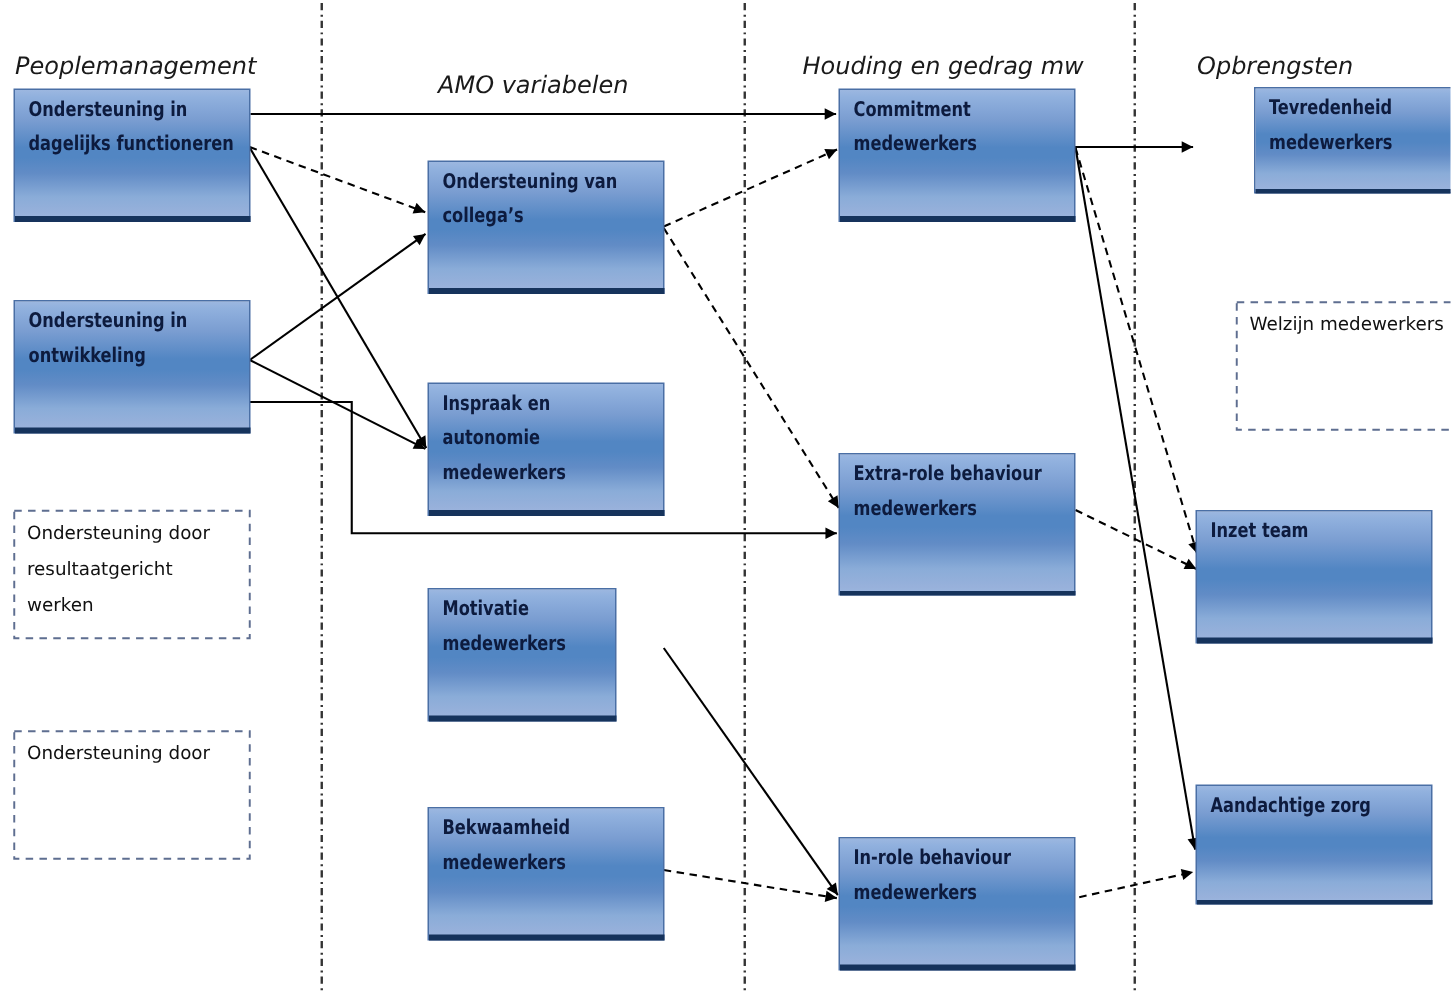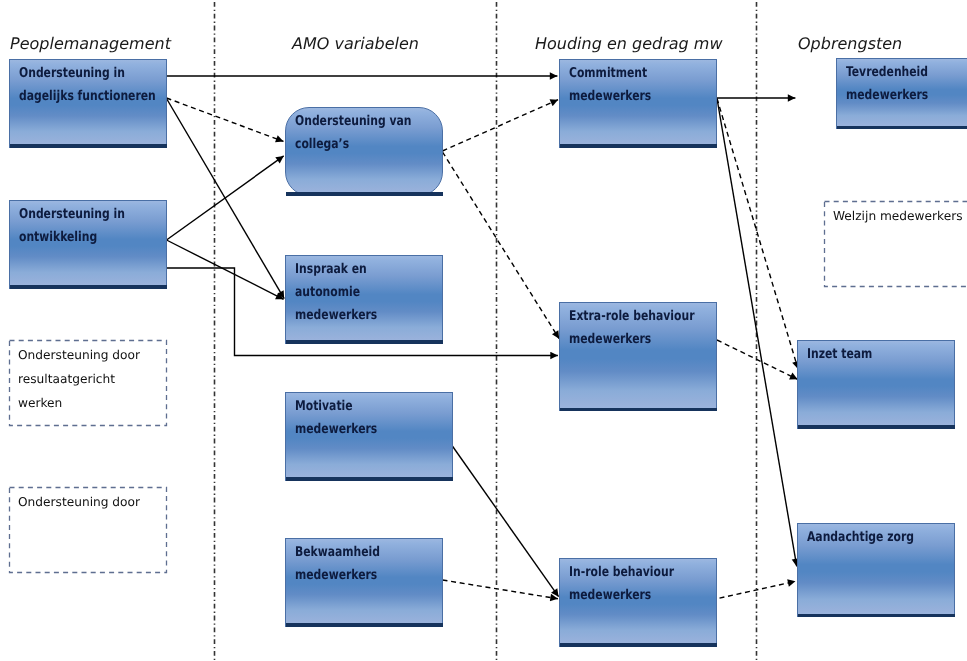--- a/index.html
+++ b/index.html
@@ -50,21 +50,21 @@
 <polyline points="442.5,152 559.15,338.64" fill="none" stroke="#000" stroke-width="1.4" stroke-dasharray="5 3.7" marker-end="url(#ah)"></polyline>
 <polyline points="716.5,98 795.4,98" fill="none" stroke="#000" stroke-width="1.4" marker-end="url(#ah)"></polyline>
 <polyline points="717,98.5 798.04,368.97" fill="none" stroke="#000" stroke-width="1.4" stroke-dasharray="5 3.7" marker-end="url(#ah)"></polyline>
 <polyline points="717,98.5 796.73,566.42" fill="none" stroke="#000" stroke-width="1.4" marker-end="url(#ah)"></polyline>
 <polyline points="717,340 797.56,379.3" fill="none" stroke="#000" stroke-width="1.4" stroke-dasharray="5 3.7" marker-end="url(#ah)"></polyline>
 <polyline points="442.5,432 558.58,596.69" fill="none" stroke="#000" stroke-width="1.4" marker-end="url(#ah)"></polyline>
 <polyline points="442.5,580 557.92,598.74" fill="none" stroke="#000" stroke-width="1.4" stroke-dasharray="5 3.7" marker-end="url(#ah)"></polyline>
 <polyline points="711,600 795.44,581.35" fill="none" stroke="#000" stroke-width="1.4" stroke-dasharray="5 3.7" marker-end="url(#ah)"></polyline>
 </svg>
 <div class="colhdr" style="left:10px;top:34px;">Peoplemanagement</div>
-<div class="colhdr" style="left:292px;top:34px;text-align:center;">AMO variabelen</div>
+<div class="colhdr" style="left:292px;top:47px;text-align:center;">AMO variabelen</div>
 <div class="colhdr" style="left:535px;top:34px;">Houding en gedrag mw</div>
 <div class="colhdr" style="left:798px;top:34px;">Opbrengsten</div>
 <div class="node filled" style="left:9px;top:59px;width:158px;height:88.5px;">
   <div class="txt">
         <div>Ondersteuning in</div>
         <div>dagelijks functioneren</div>
       </div>
 </div>
 <div class="node filled" style="left:9px;top:200px;width:158px;height:88.5px;">
   <div class="txt">
@@ -83,52 +83,52 @@
       </div>
 </div>
 <div class="node dashed" style="left:9px;top:487px;width:158px;height:86px;">
   <svg class="dbox" viewBox="0 0 158 86">
         <rect x="0.5" y="0.5" width="157" height="85" fill="#fff" stroke="#5e6e90" stroke-width="1.3" stroke-dasharray="5 4.2"></rect>
       </svg>
   <div class="txt">
         <div>Ondersteuning door</div>
       </div>
 </div>
-<div class="node filled" style="left:285px;top:107px;width:158px;height:88.5px;border-radius:24px;">
+<div class="node filled" style="left:285px;top:107px;width:158px;height:88.5px;">
   <div class="txt">
         <div>Ondersteuning van</div>
         <div>collega’s</div>
       </div>
 </div>
 <div class="node filled" style="left:285px;top:255px;width:158px;height:88.5px;">
   <div class="txt">
         <div>Inspraak en</div>
         <div>autonomie</div>
         <div>medewerkers</div>
       </div>
 </div>
-<div class="node filled" style="left:285px;top:392px;width:168px;height:88.5px;">
+<div class="node filled" style="left:285px;top:392px;width:126px;height:88.5px;">
   <div class="txt">
         <div>Motivatie</div>
         <div>medewerkers</div>
       </div>
 </div>
 <div class="node filled" style="left:285px;top:538px;width:158px;height:88.5px;">
   <div class="txt">
         <div>Bekwaamheid</div>
         <div>medewerkers</div>
       </div>
 </div>
 <div class="node filled" style="left:559px;top:59px;width:158px;height:88.5px;">
   <div class="txt">
         <div>Commitment</div>
         <div>medewerkers</div>
       </div>
 </div>
-<div class="node filled" style="left:559px;top:302px;width:158px;height:109px;">
+<div class="node filled" style="left:559px;top:302px;width:158px;height:95px;">
   <div class="txt">
         <div>Extra-role behaviour</div>
         <div>medewerkers</div>
       </div>
 </div>
 <div class="node filled" style="left:559px;top:558px;width:158px;height:88.5px;padding-left:10px;">
   <div class="txt">
         <div>In-role behaviour</div>
         <div>medewerkers</div>
       </div>
@@ -145,18 +145,18 @@
       </svg>
   <div class="txt">
         <div>Welzijn medewerkers</div>
       </div>
 </div>
 <div class="node filled" style="left:797px;top:340px;width:158px;height:88.5px;">
   <div class="txt">
         <div>Inzet team</div>
       </div>
 </div>
-<div class="node filled" style="left:797px;top:523px;width:158px;height:94px;">
+<div class="node filled" style="left:797px;top:523px;width:158px;height:80px;">
   <div class="txt">
         <div>Aandachtige zorg</div>
       </div>
 </div>
 </div>
 
 </body></html>

